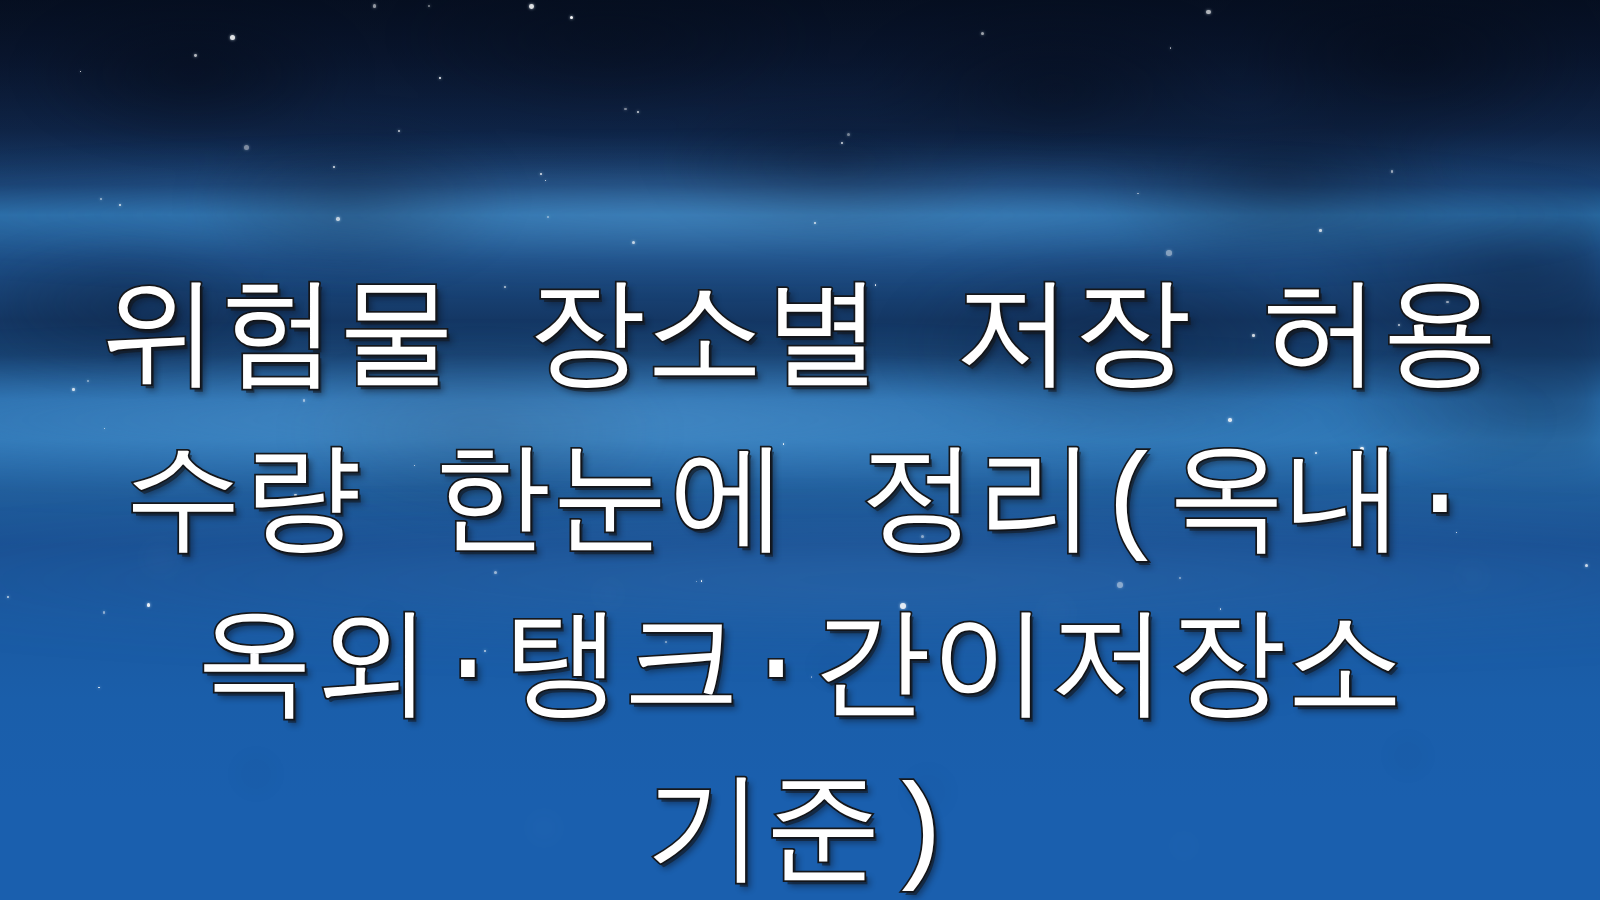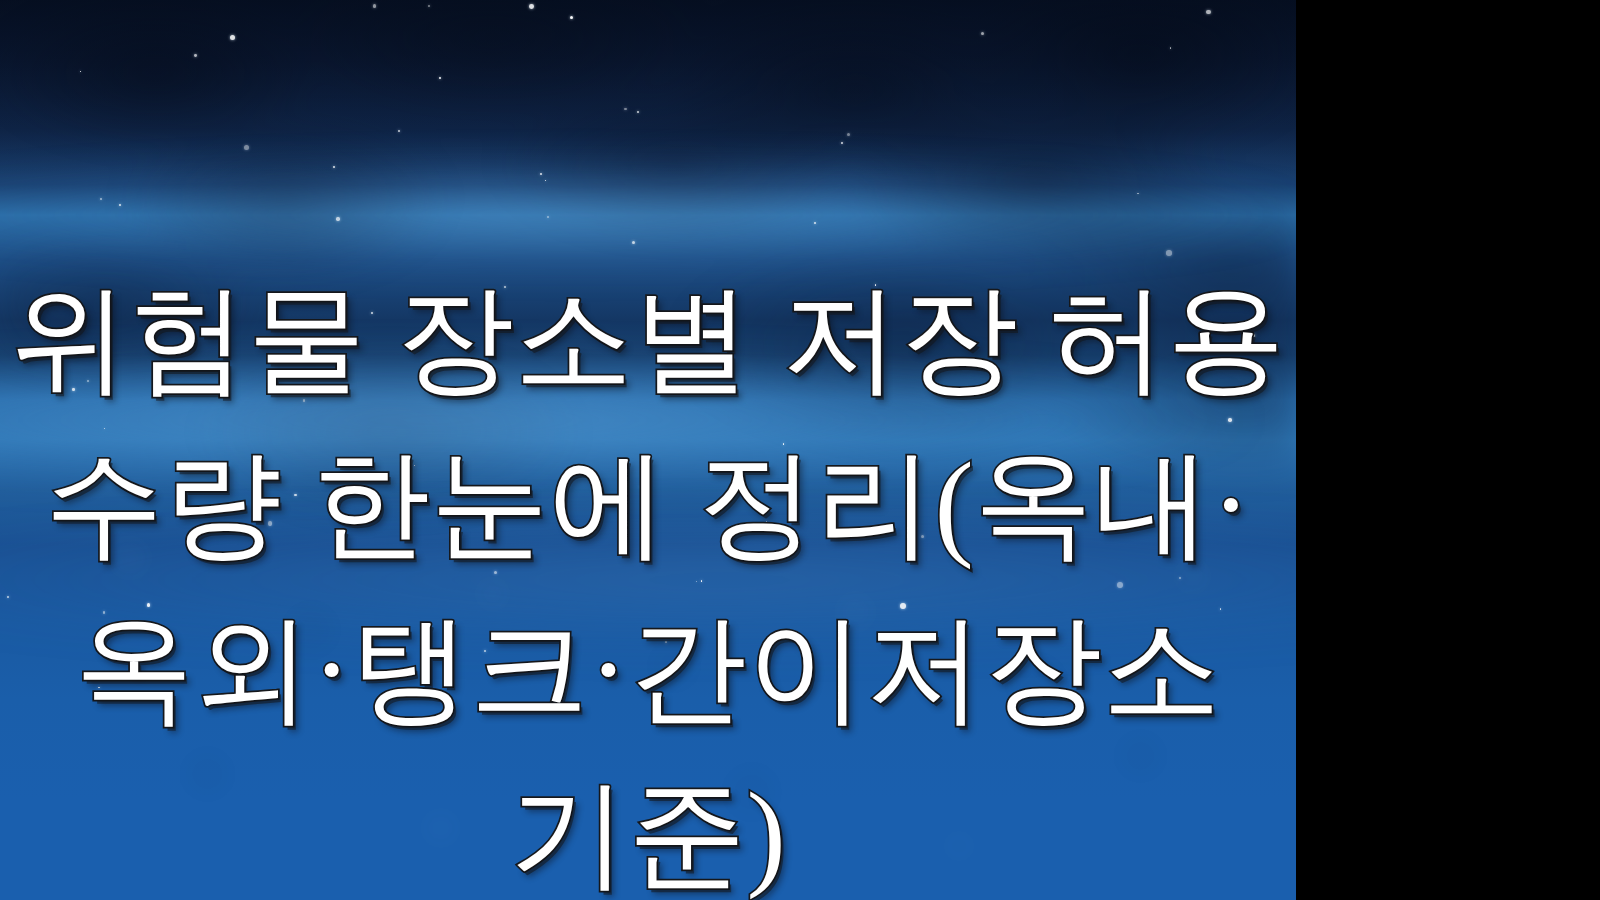--- a/index.html
+++ b/index.html
@@ -4,24 +4,24 @@
 <title>위험물 장소별 저장 허용 수량</title>
 <style>
   html, body {
     margin: 0;
     padding: 0;
     background: #000;
   }
 
   .slide {
     position: relative;
-    width: 1296px;
+    width: 1600px;
     height: 900px;
     overflow: hidden;
-    font-family: Liberation Serif, serif;
+    font-family: Liberation Mono, monospace;
   }
 
   
   .bg-base {
     position: absolute;
     inset: 0;
     background:
       linear-gradient(
         to bottom,
         #0a1730   0px,

